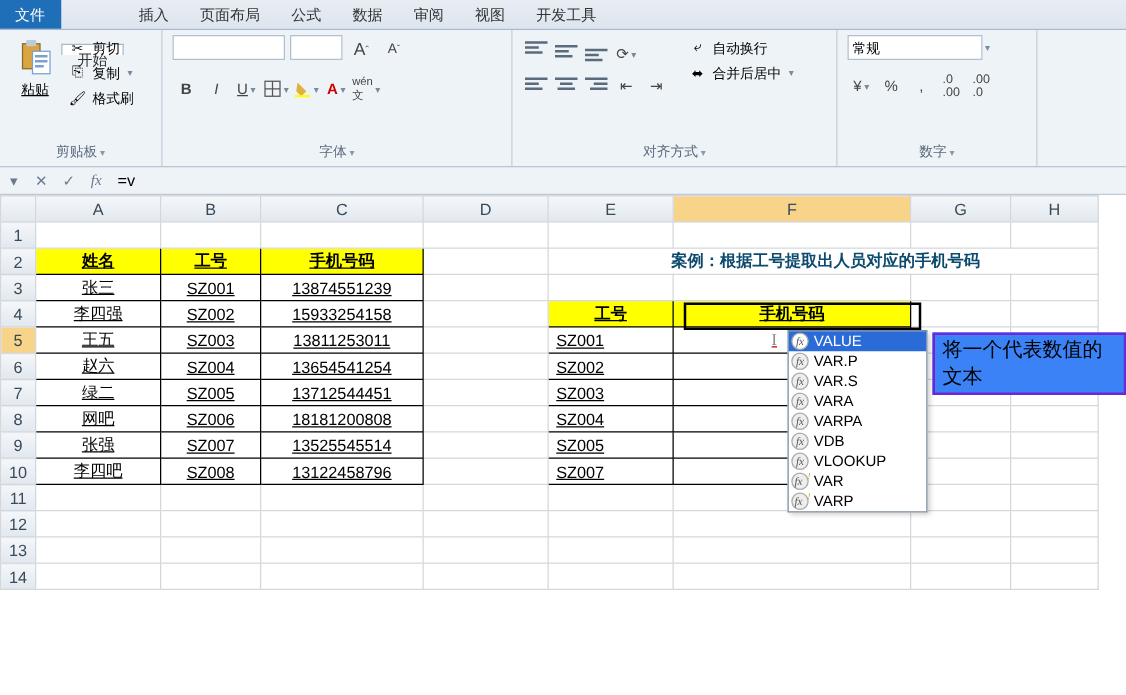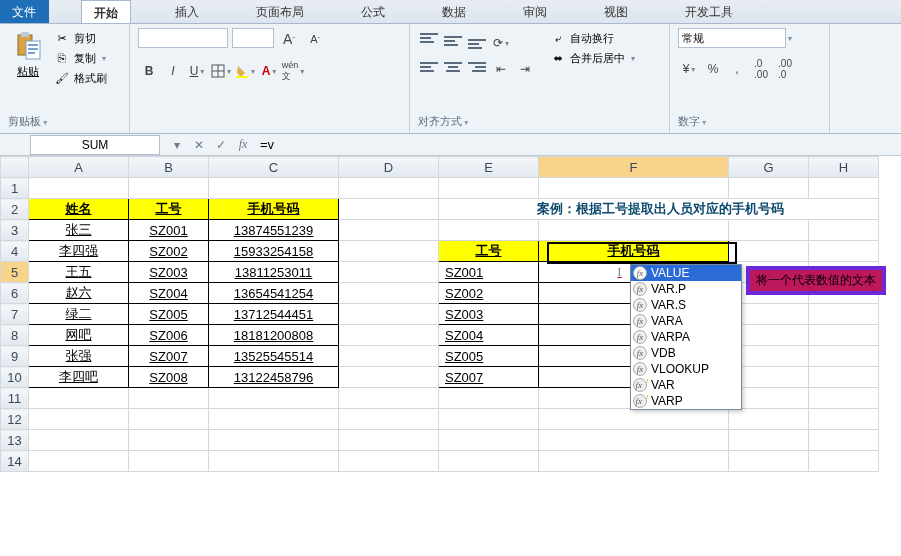--- a/index.html
+++ b/index.html
@@ -1,26 +1,26 @@
 <!DOCTYPE html>
 <html><head>
 <meta charset="utf-8">
 <style>
 * { box-sizing: border-box; margin: 0; padding: 0; font-family: "Microsoft YaHei", SimSun, Arial, sans-serif; }
 body { background: #fff; font-size: 12px; width: 901px; height: 556px; overflow: hidden; position: relative; }
 
-.tabbar { display: flex; height: 24px; background: linear-gradient(#e8edf3,#dce5ee); border-bottom: 1px solid #a7b8cc; gap: 32px; }
+.tabbar { display: flex; height: 24px; background: linear-gradient(#e8edf3,#dce5ee); border-bottom: 1px solid #a7b8cc; }
 .tab { padding: 4px 12px; color: #333; border-right: 1px solid transparent; cursor: pointer; }
 .tab.file { background: #1e6fb8; color: #fff; }
-.tab.active { background: #fff; border: 1px solid #a7b8cc; border-bottom: none; font-weight: bold; }
+.tab.active { background: #fff; border: 1px solid #a7b8cc; border-bottom: none; font-weight: normal; margin-top: 35px; }
 
 .ribbon { display: flex; height: 110px; background: #eef3f8; border-bottom: 1px solid #a7b8cc; }
 .rgroup { border-right: 1px solid #c5d0dc; padding: 4px 8px 2px 8px; display: flex; flex-direction: column; justify-content: space-between; position: relative; }
 .rgroup-body { display: flex; gap: 6px; align-items: flex-start; flex: 1; }
-.rgroup-label { text-align: left; font-size: 11px; color: #5a6b7d; padding: 2px 0; }
+.rgroup-label { text-align: center; font-size: 11px; color: #5a6b7d; padding: 2px 0; }
 .rgroup-label::after { content: " ▾"; font-size: 8px; color: #8a9aad; }
 
 .bigbtn { display: flex; flex-direction: column; align-items: center; gap: 2px; padding: 2px 4px; cursor: pointer; text-decoration: underline; }
 .bigbtn .ic { width: 32px; height: 32px; display: flex; align-items: center; justify-content: center; }
 .bigbtn span { font-size: 11px; }
 .minirow { display: flex; align-items: center; gap: 4px; font-size: 11px; padding: 2px 0; cursor: pointer; }
 .minirow .ic { width: 16px; height: 16px; display: flex; align-items: center; justify-content: center; }
 
 .fontbox, .sizebox { border: 1px solid #b0c0d0; background: #fff; font-size: 11px; padding: 1px 3px; height: 20px; }
 .fontbox { width: 90px; } .sizebox { width: 42px; }
@@ -57,21 +57,21 @@
 
 .selband { position: absolute; border: 2px solid #000; pointer-events: none; }
 
 .autoc { position: absolute; background: #fff; border: 1px solid #7a8a9d; box-shadow: 2px 2px 4px rgba(0,0,0,.2); font-size: 12px; z-index: 10; }
 .autoc .item { display: flex; align-items: center; gap: 4px; padding: 1px 6px 1px 2px; cursor: pointer; }
 .autoc .item.sel { background: #2a6bd8; color: #fff; }
 .autoc .fic { width: 14px; height: 14px; border-radius: 50%; background: #eee; border: 1px solid #aaa; display: flex; align-items: center; justify-content: center; font-size: 9px; font-style: italic; font-family: serif; color: #555; }
 .autoc .item.sel .fic { background: #fff; }
 .autoc .vic::after { content: "!"; font-size: 7px; color: #c90; position: relative; left: 4px; top: -4px; }
 
-.tooltip { position: absolute; background: #be185d; border: 4px solid #6d28d9; padding: 2px 6px; font-size: 12px; z-index: 9; }
+.tooltip { position: absolute; background: #3b82f6; border: 2px solid #6d28d9; padding: 2px 6px; font-size: 16px; z-index: 9; }
 </style>
 </head>
 <body>
 
 <div class="tabbar">
   <div class="tab file">文件</div>
   <div class="tab active">开始</div>
   <div class="tab">插入</div>
   <div class="tab">页面布局</div>
   <div class="tab">公式</div>
@@ -153,20 +153,21 @@
         <div class="sq">
             <span style="color:#c00;font-weight:bold">A</span>
             <span class="dd">▾</span>
           </div>
         <div class="sq">
             <span style="font-size:9px">wén<br>文</span>
             <span class="dd">▾</span>
           </div>
       </div>
     </div>
+    <div class="rgroup-label">字体</div>
   </div>
 
   <div class="rgroup" style="width:260px">
     <div class="rgroup-body">
       <div>
         <div class="btnrow">
           <div class="sq">
               <span class="alnicon aln-l" style="transform:translateY(-3px)">
                 <i></i>
                 <i></i>
@@ -247,21 +248,20 @@
             <span style="font-size:10px">.00<br>.0</span>
           </div>
       </div>
     </div>
     <div class="rgroup-label">数字</div>
   </div>
 
 </div>
 
 <div class="fbar">
-  <input class="namebox" value="SUM" style="">
   <div class="fbbtn">▾</div>
   <div class="fbbtn">✕</div>
   <div class="fbbtn">✓</div>
   <div class="fbbtn fx">fx</div>
   <div class="formula">=v</div>
 </div>
 
 <div class="gridwrap">
 <table class="grid" id="grid">
       <tbody>

